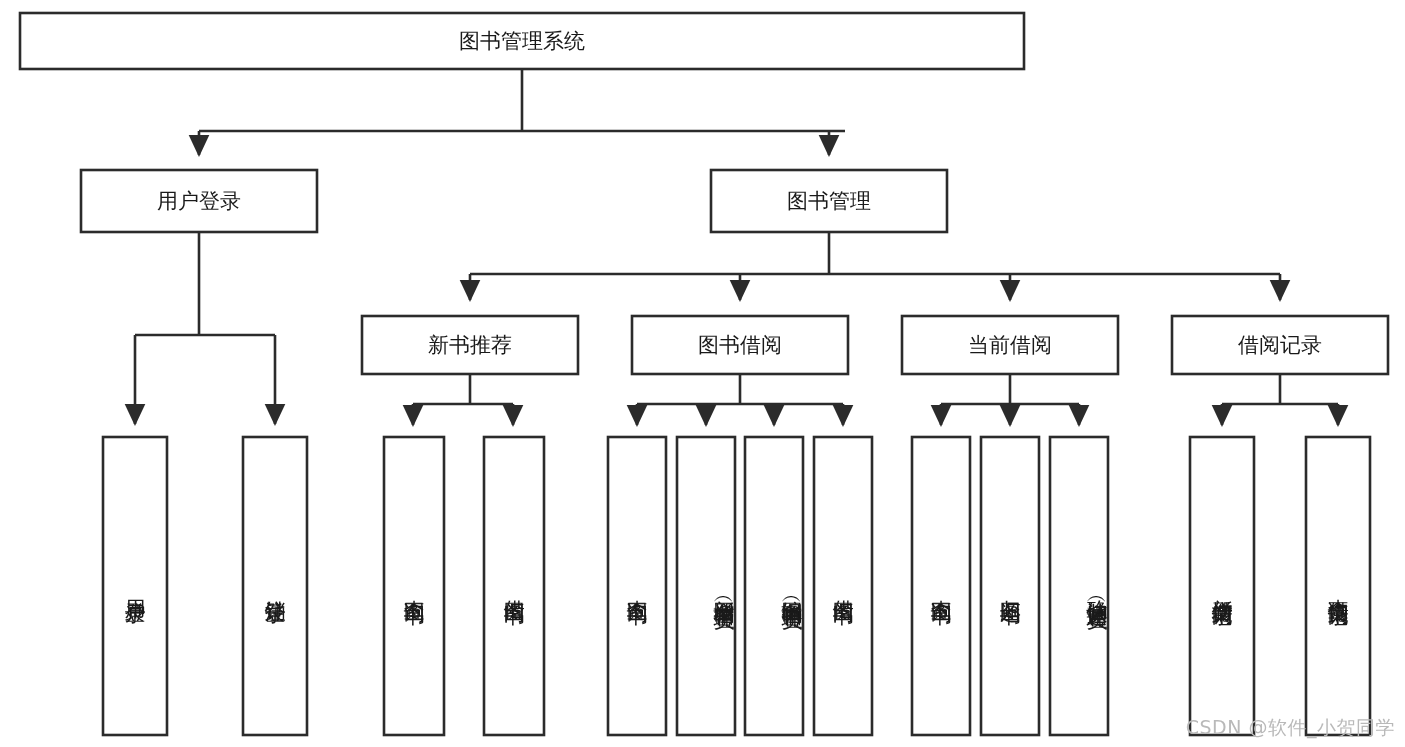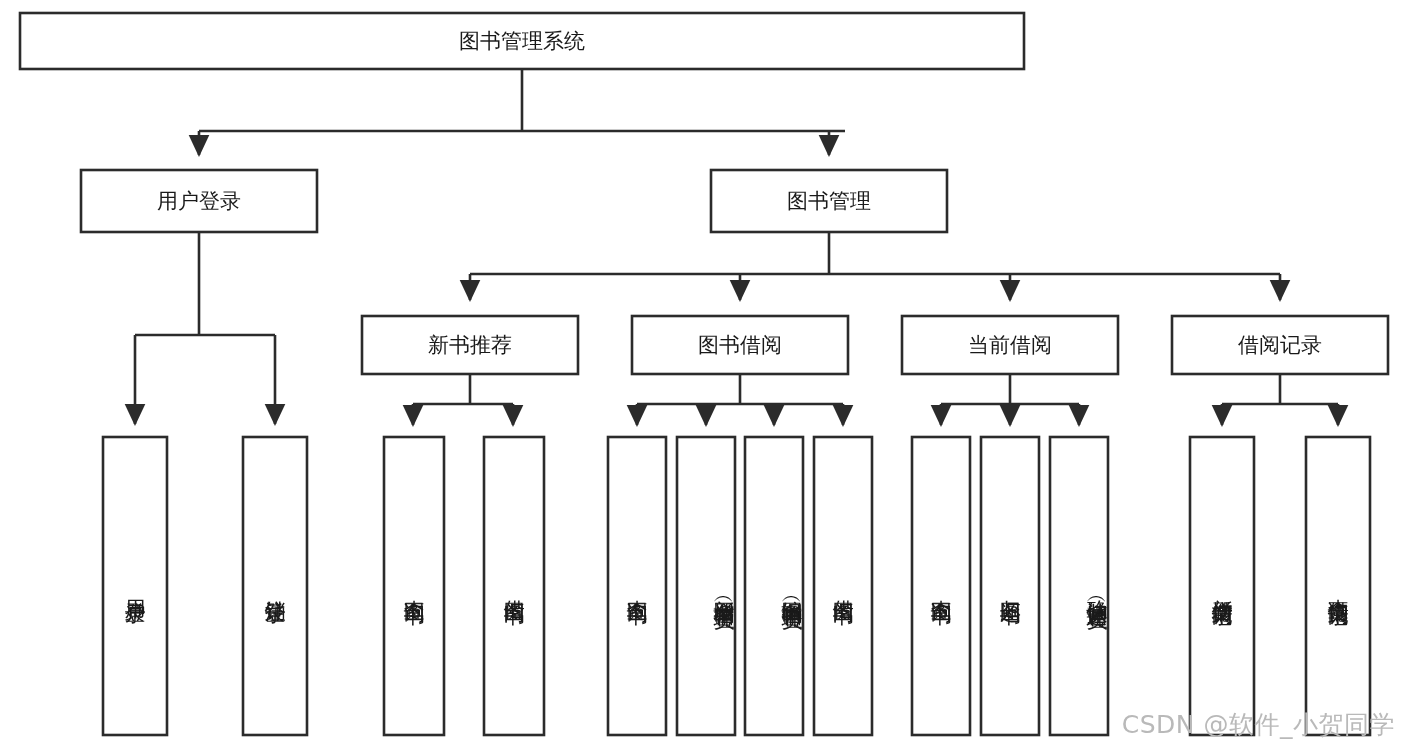--- a/index.html
+++ b/index.html
@@ -62,21 +62,21 @@
     align-items: center;
     justify-content: center;
     white-space: nowrap;
     pointer-events: none;
   }
   .watermark {
     position: absolute;
     right: 10px;
     bottom: 6px;
     font-family: "DejaVu Sans", "Liberation Sans", sans-serif;
-    font-size: 25px;
+    font-size: 19px;
     color: #b9b9b9;
     letter-spacing: 0.5px;
     white-space: nowrap;
   }
 </style>
 </head>
 <body>
 
 <div id="diagram-root">
 

